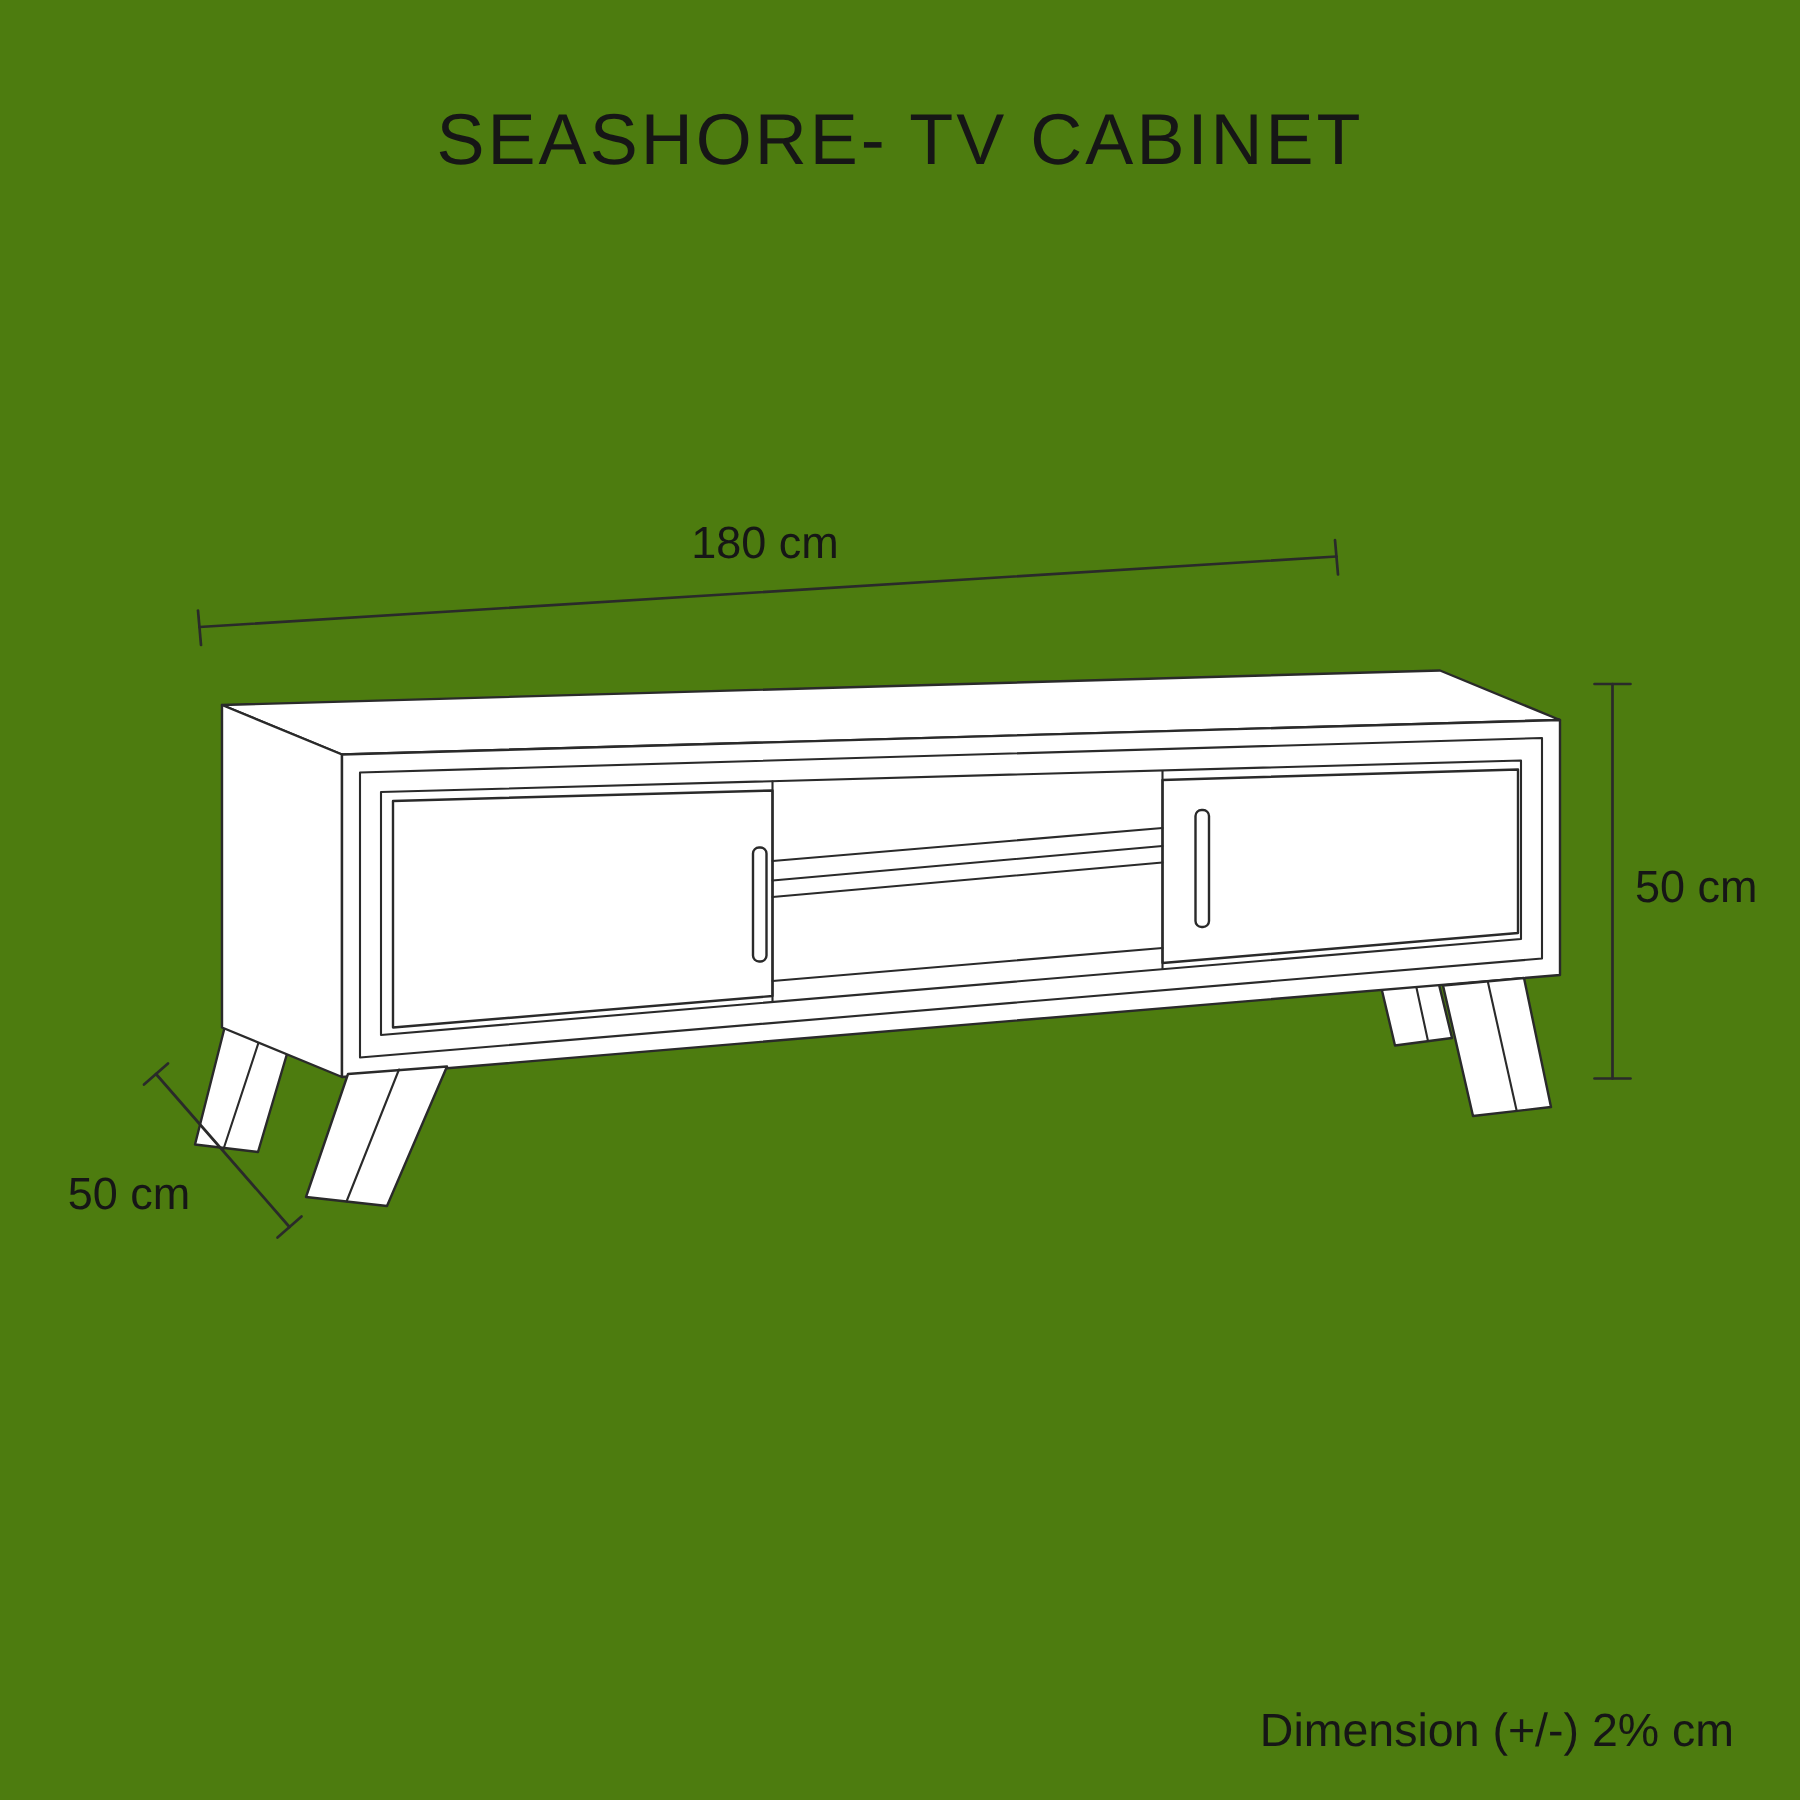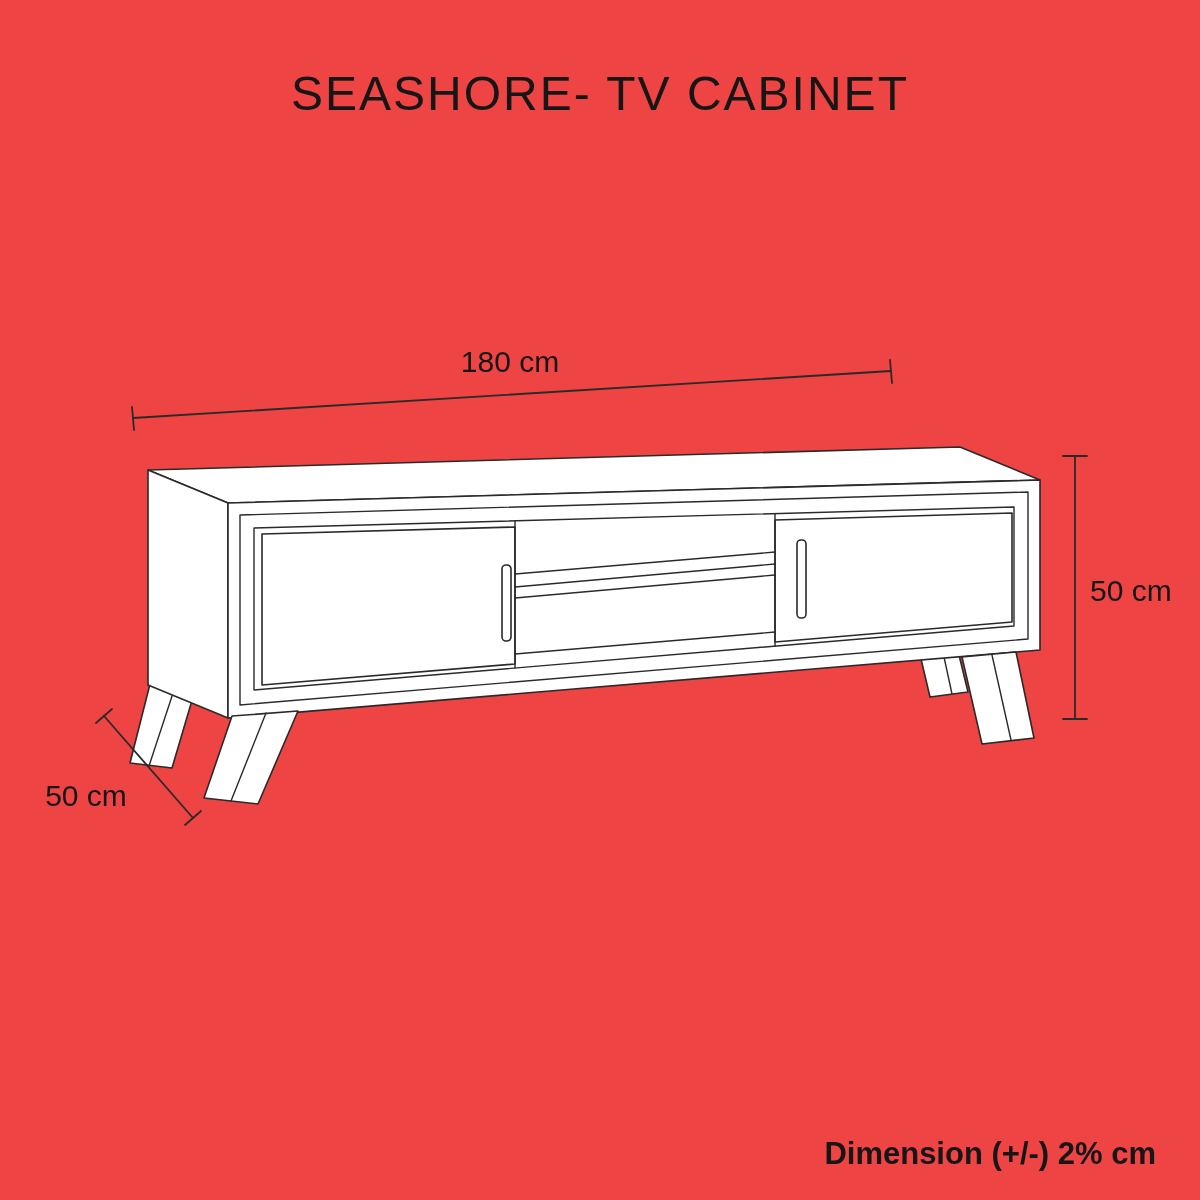--- a/index.html
+++ b/index.html
@@ -11,40 +11,40 @@
     width: 1200px;
     height: 1200px;
     position: relative;
     overflow: hidden;
     font-family: "Liberation Sans", "DejaVu Sans", sans-serif;
     color: #161616;
   }
   .page {
     position: absolute;
     inset: 0;
-    background: #ef4444;
+    background: #4d7c0f;
   }
   .title {
     position: absolute;
     top: 66px;
     left: 0;
     width: 100%;
     text-align: center;
     font-size: 48px;
     letter-spacing: 2px;
     font-weight: 400;
     color: #161616;
     white-space: nowrap;
   }
   .note {
     position: absolute;
     right: 44px;
     bottom: 28px;
     font-size: 31px;
-    font-weight: 700;
+    font-weight: 400;
     color: #161616;
     white-space: nowrap;
   }
   svg.drawing {
     position: absolute;
     left: 0;
     top: 0;
   }
   .ln {
     fill: #ffffff;

